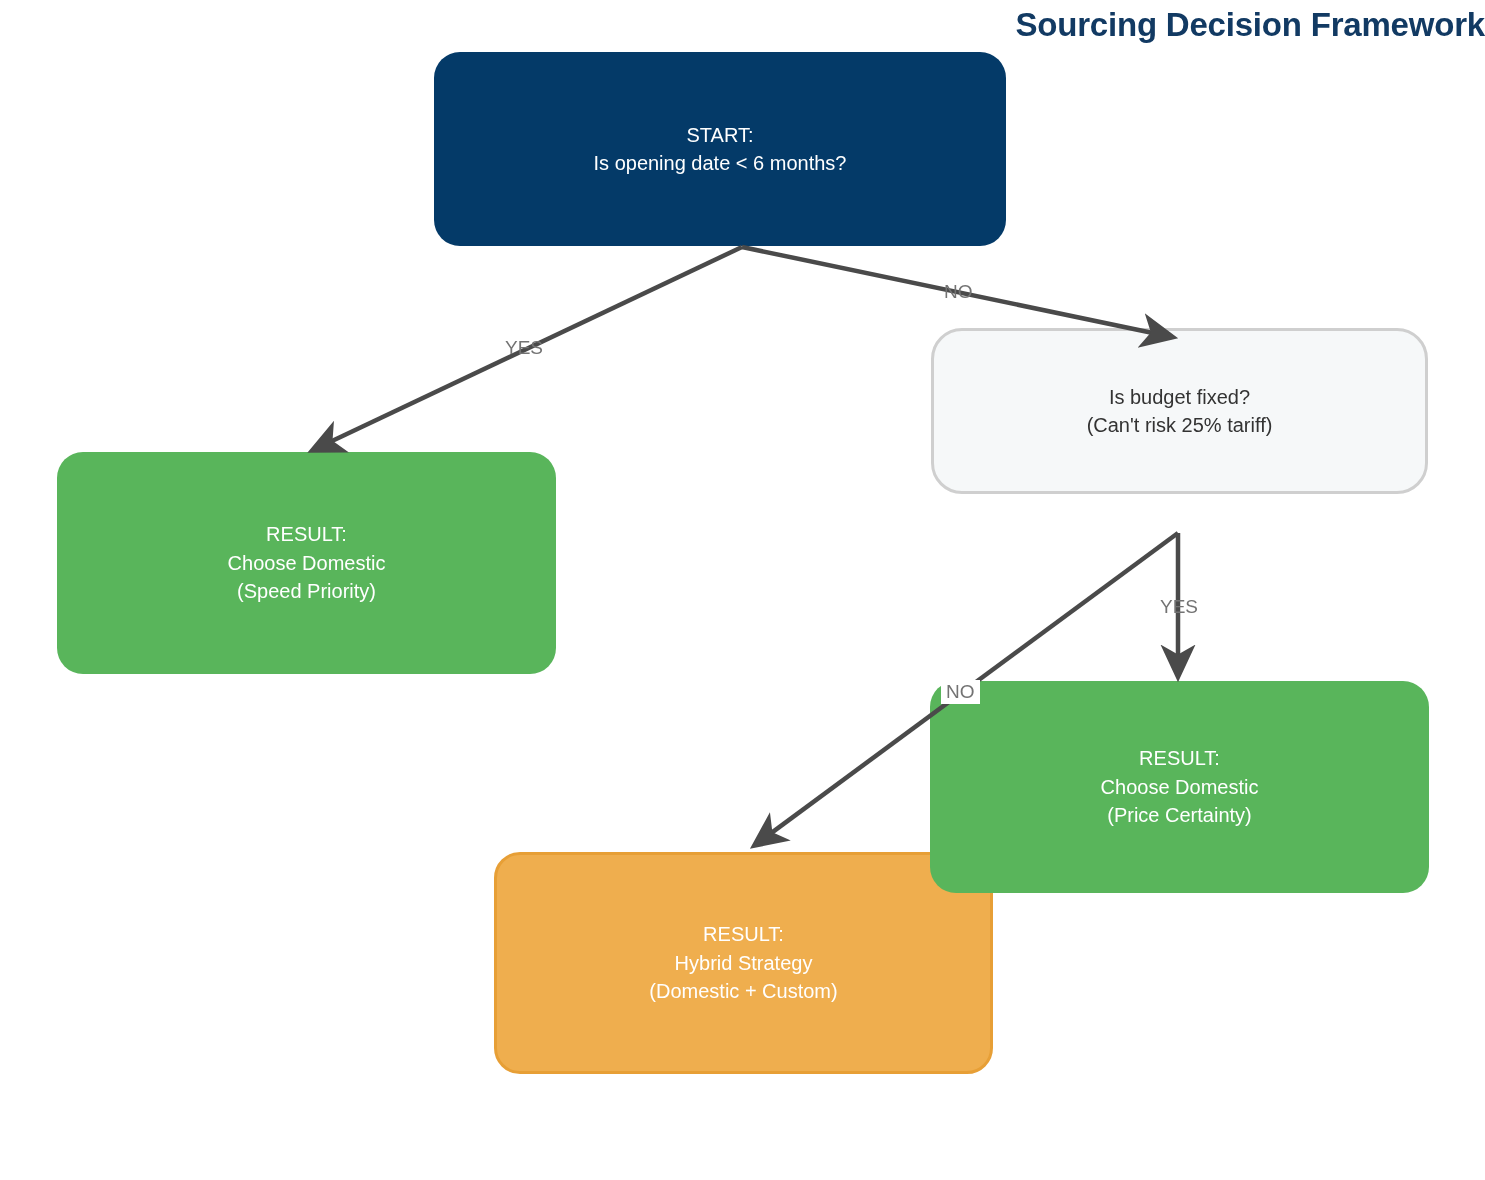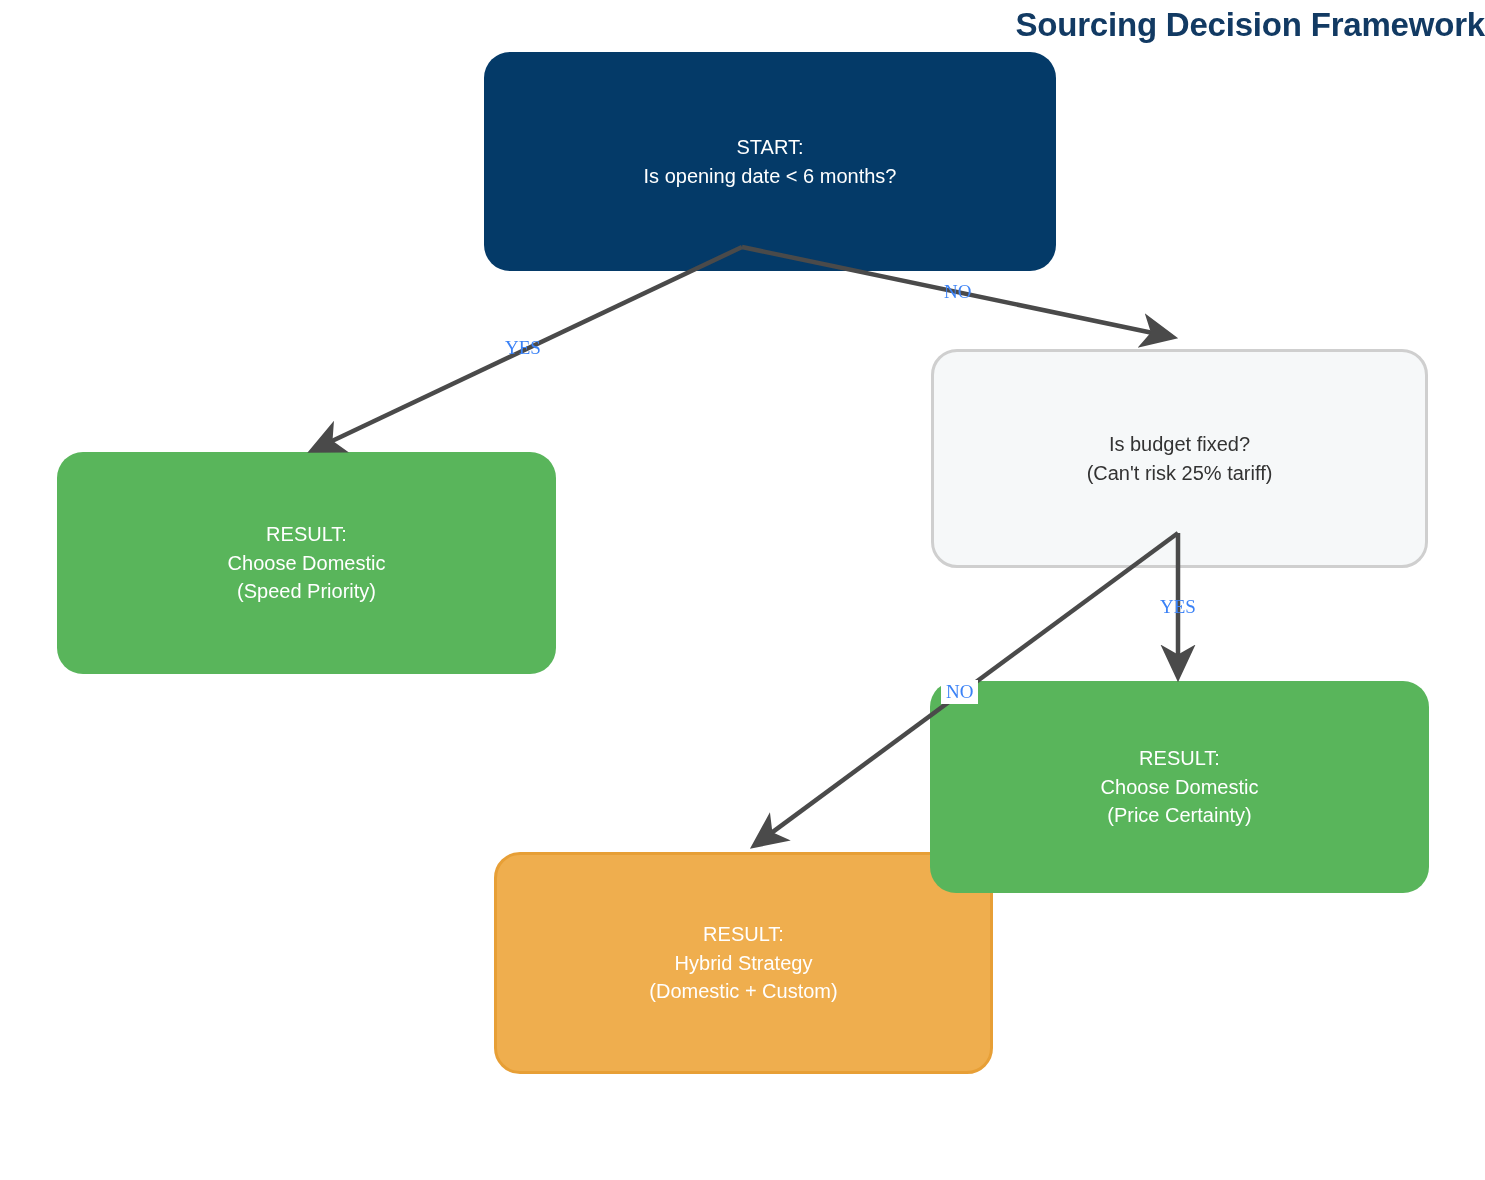--- a/index.html
+++ b/index.html
@@ -69,22 +69,22 @@
   }
   .node-result-orange {
     background: #efae4e;
     color: #ffffff;
     font-size: 20px;
     border: 3px solid #e79f36;
   }
   .edge-label {
     position: absolute;
     font-size: 19px;
-    color: #3b82f6;
-    font-family: Liberation Serif, serif;
+    color: #737373;
+    font-family: Liberation Sans, sans-serif;
     white-space: nowrap;
   }
   .edge-label.boxed {
     background: #ffffff;
     padding: 1px 5px;
   }
   
   #node-start      { z-index: 5; }
   #node-decision   { z-index: 5; }
   #node-result-1   { z-index: 5; }
@@ -125,24 +125,24 @@
   </svg>
 
   <div class="edge-label" style="left:505px; top:337px;">YES</div>
 
   <div class="edge-label" style="left:944px; top:281px;">NO</div>
 
   <div class="edge-label" style="left:1160px; top:596px;">YES</div>
 
   <div class="edge-label boxed" style="left:941px; top:680px;">NO</div>
 
-  <div id="node-start" class="node node-start" style="left:484px; top:52px; width:572px; height:219px;">START:
+  <div id="node-start" class="node node-start" style="left:434px; top:52px; width:572px; height:194px;">START:
 Is opening date &lt; 6 months?</div>
 
-  <div id="node-decision" class="node node-decision" style="left:931px; top:349px; width:497px; height:219px;">Is budget fixed?
+  <div id="node-decision" class="node node-decision" style="left:931px; top:328px; width:497px; height:166px;border-radius:31px;">Is budget fixed?
 (Can't risk 25% tariff)</div>
 
   <div id="node-result-1" class="node node-result-green" style="left:57px; top:452px; width:499px; height:222px;">RESULT:
 Choose Domestic
 (Speed Priority)</div>
 
   <div id="node-result-2" class="node node-result-green" style="left:930px; top:681px; width:499px; height:212px;">RESULT:
 Choose Domestic
 (Price Certainty)</div>
 

